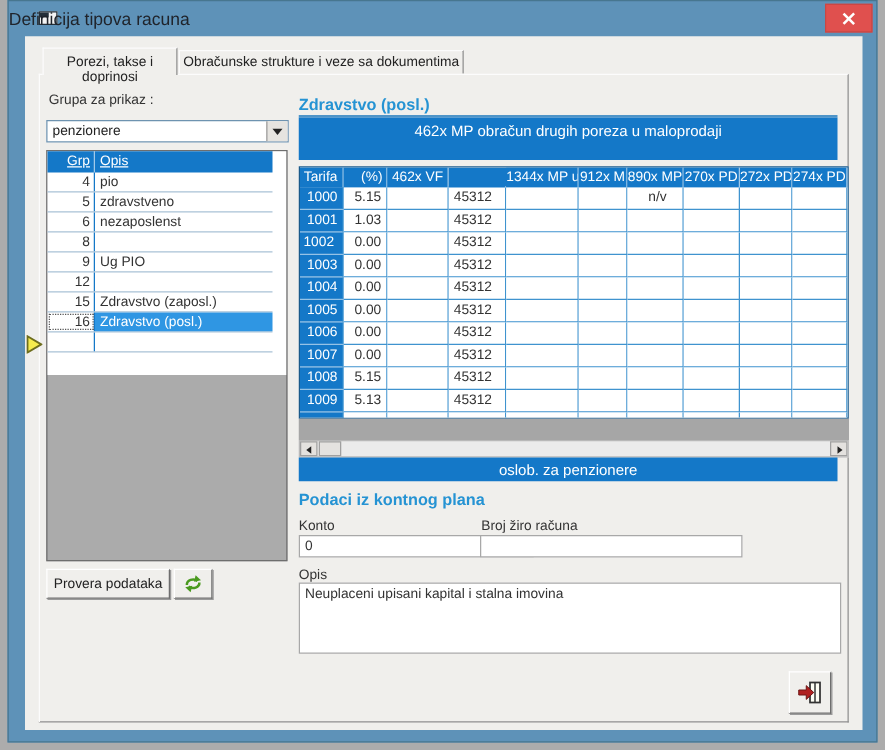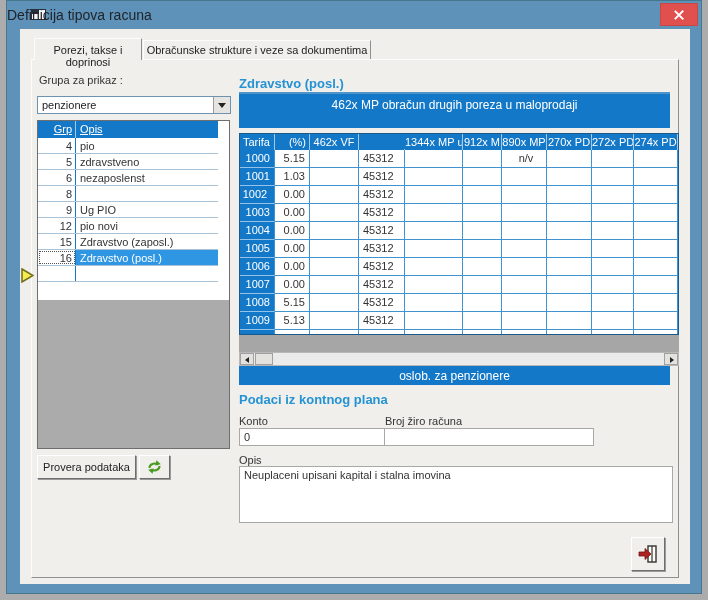--- a/index.html
+++ b/index.html
@@ -176,21 +176,20 @@
             </div>
             <div class="lg-row">
               <div class="lg-c1">8</div>
             </div>
             <div class="lg-row">
               <div class="lg-c1">9</div>
               <div class="lg-c2">Ug PIO</div>
             </div>
             <div class="lg-row">
               <div class="lg-c1">12</div>
-              <div class="lg-c2">pio novi</div>
             </div>
             <div class="lg-row">
               <div class="lg-c1">15</div>
               <div class="lg-c2">Zdravstvo (zaposl.)</div>
             </div>
             <div class="lg-row sel">
               <div class="lg-c1">16</div>
               <div class="lg-c2">Zdravstvo (posl.)</div>
             </div>
             <div class="lg-row">

